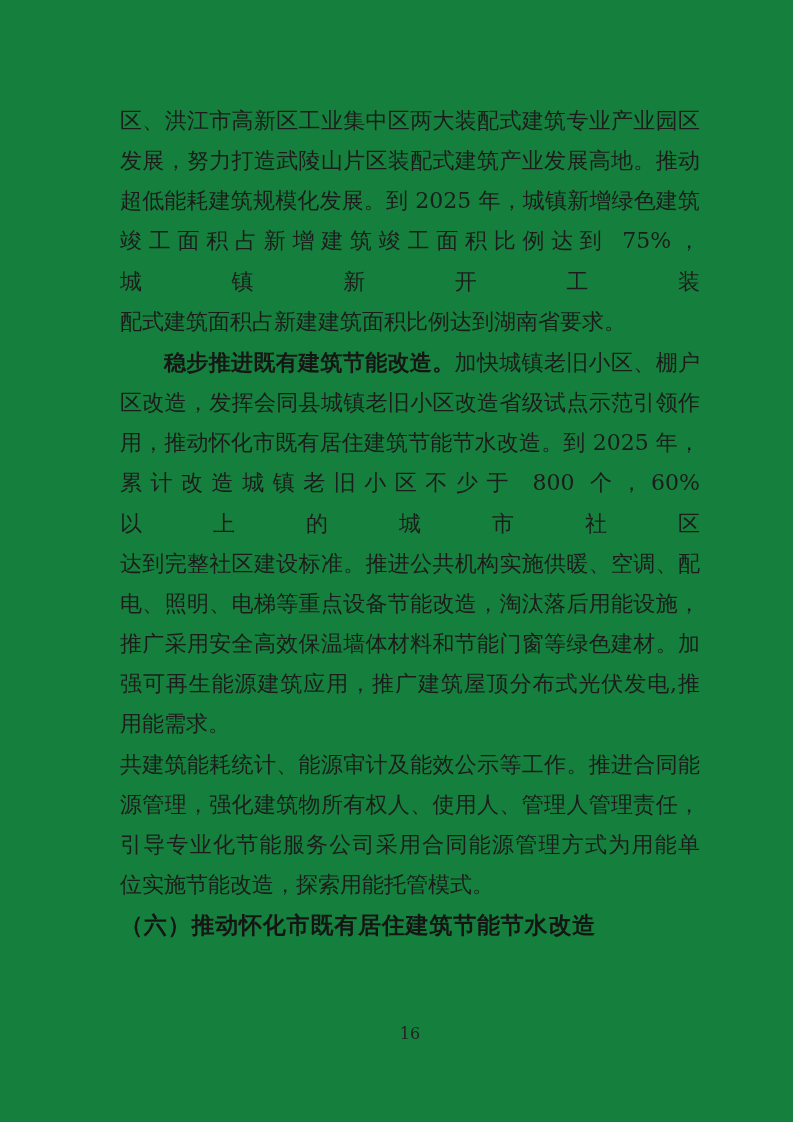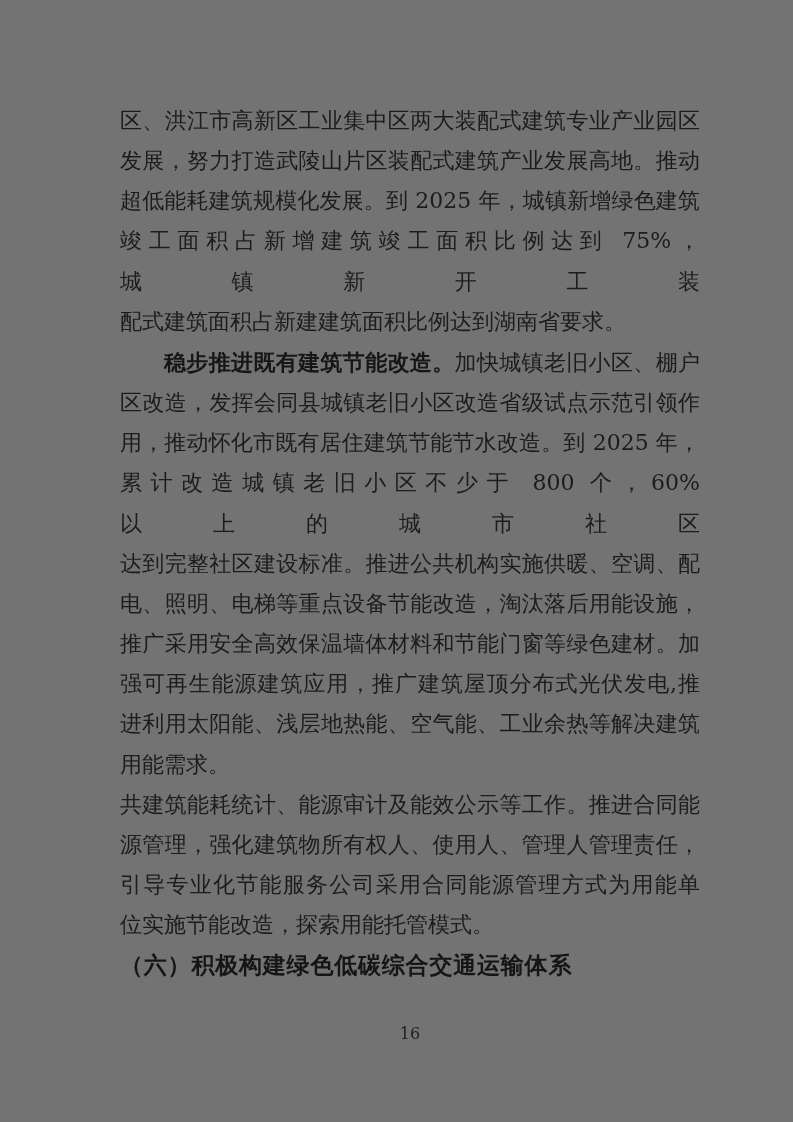--- a/index.html
+++ b/index.html
@@ -1,20 +1,20 @@
 <!DOCTYPE html>
 <html><head>
 <meta charset="utf-8">
 <style>
   html, body { margin: 0; padding: 0; background: #ffffff; }
   .page {
     position: relative;
     width: 793px;
     height: 1122px;
-    background: #737373;
+    background: #15803d;
     overflow: hidden;
     font-family: "DejaVu Serif", "Liberation Serif", serif;
   }
   .textcol {
     position: absolute;
     left: 120px;
     top: 101px;
     width: 580px;
     font-size: 22px;
     line-height: 40.15px;
@@ -67,26 +67,25 @@
         </div>
         <div class="para">
           <div class="tl first"><b class="lead">稳步推进既有建筑节能改造。</b><span>加快城镇老旧小区、棚户</span></div>
           <div class="tl"><span>区改造，发挥会同县城镇老旧小区改造省级试点示范引领作</span></div>
           <div class="tl"><span>用，推动怀化市既有居住建筑节能节水改造。到 2025 年，</span></div>
           <div class="tl"><span>累计改造城镇老旧小区不少于 800 个，60%以上的城市社区</span></div>
           <div class="tl"><span>达到完整社区建设标准。推进公共机构实施供暖、空调、配</span></div>
           <div class="tl"><span>电、照明、电梯等重点设备节能改造，淘汰落后用能设施，</span></div>
           <div class="tl"><span>推广采用安全高效保温墙体材料和节能门窗等绿色建材。加</span></div>
           <div class="tl"><span>强可再生能源建筑应用，推广建筑屋顶分布式光伏发电,推</span></div>
-          <div class="tl"><span>进利用太阳能、浅层地热能、空气能、工业余热等解决建筑</span></div>
           <div class="tl last"><span>用能需求。</span></div>
         </div>
         <div class="para">
           <div class="tl"><span>共建筑能耗统计、能源审计及能效公示等工作。推进合同能</span></div>
           <div class="tl"><span>源管理，强化建筑物所有权人、使用人、管理人管理责任，</span></div>
           <div class="tl"><span>引导专业化节能服务公司采用合同能源管理方式为用能单</span></div>
           <div class="tl last"><span>位实施节能改造，探索用能托管模式。</span></div>
         </div>
       </div>
-    <div class="heading">（六）积极构建绿色低碳综合交通运输体系</div>
+    <div class="heading">（六）推动怀化市既有居住建筑节能节水改造</div>
   </div>
   <div class="pagenum">16</div>
 </div>
 
 </body></html>

